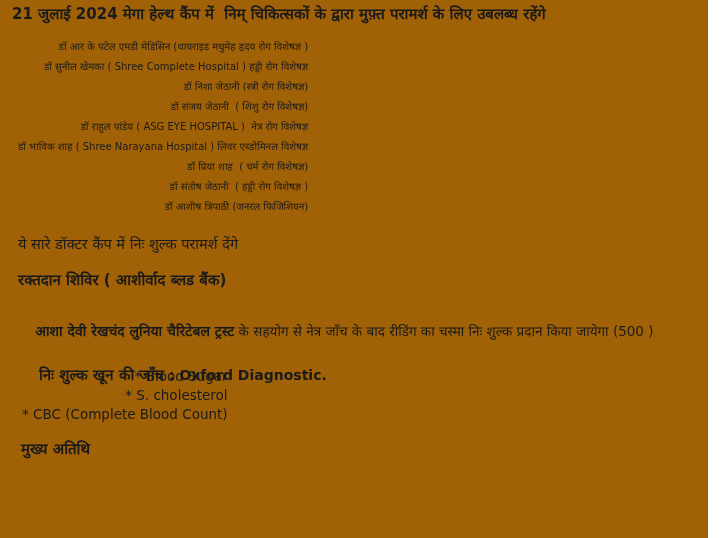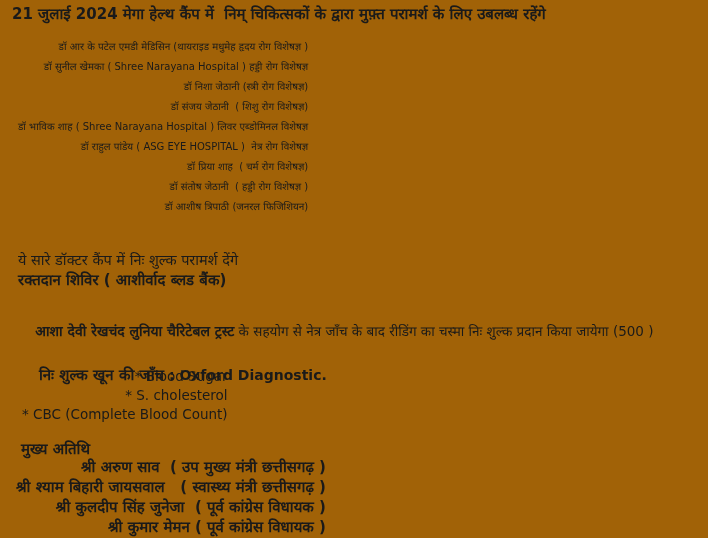--- a/index.html
+++ b/index.html
@@ -27,21 +27,21 @@
   .doctors {
     position: absolute;
     top: 37px;
     left: 18px;
     font-size: 10px;
   }
   .doctors .line { height: 20px; line-height: 20px; }
 
   .free-consult {
     position: absolute;
-    top: 249px;
+    top: 233px;
     left: 18px;
     font-size: 14.5px;
   }
 
   .blood-donation {
     position: absolute;
     top: 269px;
     left: 18px;
     font-size: 15px;
     font-weight: 700;
@@ -92,25 +92,25 @@
 </style>
 </head>
 <body>
 
 <div class="page">
 
   <div class="title">21 जुलाई 2024 मेगा हेल्थ कैंप में  निम् चिकित्सकों के द्वारा मुफ़्त परामर्श के लिए उबलब्ध रहेंगे</div>
 
   <div class="doctors">
     <div class="line">डॉ आर के पटेल एमडी मेडिसिन (थायराइड मधुमेह हृदय रोग विशेषज्ञ )</div>
-    <div class="line">डॉ सुनील खेमका ( Shree Narayana Hospital ) हड्डी रोग विशेषज्ञ</div>
+    <div class="line">डॉ सुनील खेमका ( Shree Complete Hospital ) हड्डी रोग विशेषज्ञ</div>
     <div class="line">डॉ निशा जेठानी (स्त्री रोग विशेषज्ञ)</div>
     <div class="line">डॉ संजय जेठानी  ( शिशु रोग विशेषज्ञ)</div>
+    <div class="line">डॉ राहुल पांडेय ( ASG EYE HOSPITAL )  नेत्र रोग विशेषज्ञ</div>
     <div class="line">डॉ भाविक शाह ( Shree Narayana Hospital ) लिवर एब्डोमिनल विशेषज्ञ</div>
-    <div class="line">डॉ राहुल पांडेय ( ASG EYE HOSPITAL )  नेत्र रोग विशेषज्ञ</div>
     <div class="line">डॉ प्रिया शाह  ( चर्म रोग विशेषज्ञ)</div>
     <div class="line">डॉ संतोष जेठानी  ( हड्डी रोग विशेषज्ञ )</div>
     <div class="line">डॉ आशीष त्रिपाठी (जनरल फिजिशियन)</div>
   </div>
 
   <div class="free-consult line">ये सारे डॉक्टर कैंप में निः शुल्क परामर्श देंगे</div>
 
   <div class="blood-donation line">रक्तदान शिविर ( आशीर्वाद ब्लड बैंक)</div>
 
   <div class="trust-line">
@@ -122,20 +122,14 @@
   </div>
 
   <div class="blood-test-items">
     <div class="line">* Blood Sugar</div>
     <div class="line">* S. cholesterol</div>
     <div class="line">* CBC (Complete Blood Count)</div>
   </div>
 
   <div class="guests-heading line">मुख्य अतिथि</div>
 
-  <div class="guests">
-    <div class="line">श्री अरुण साव  ( उप मुख्य मंत्री छत्तीसगढ़ )</div>
-    <div class="line">श्री श्याम बिहारी जायसवाल   ( स्वास्थ्य मंत्री छत्तीसगढ़ )</div>
-    <div class="line">श्री कुलदीप सिंह जुनेजा  ( पूर्व कांग्रेस विधायक )</div>
-    <div class="line">श्री कुमार मेमन ( पूर्व कांग्रेस विधायक )</div>
-  </div>
 
 </div>
 
 </body></html>

